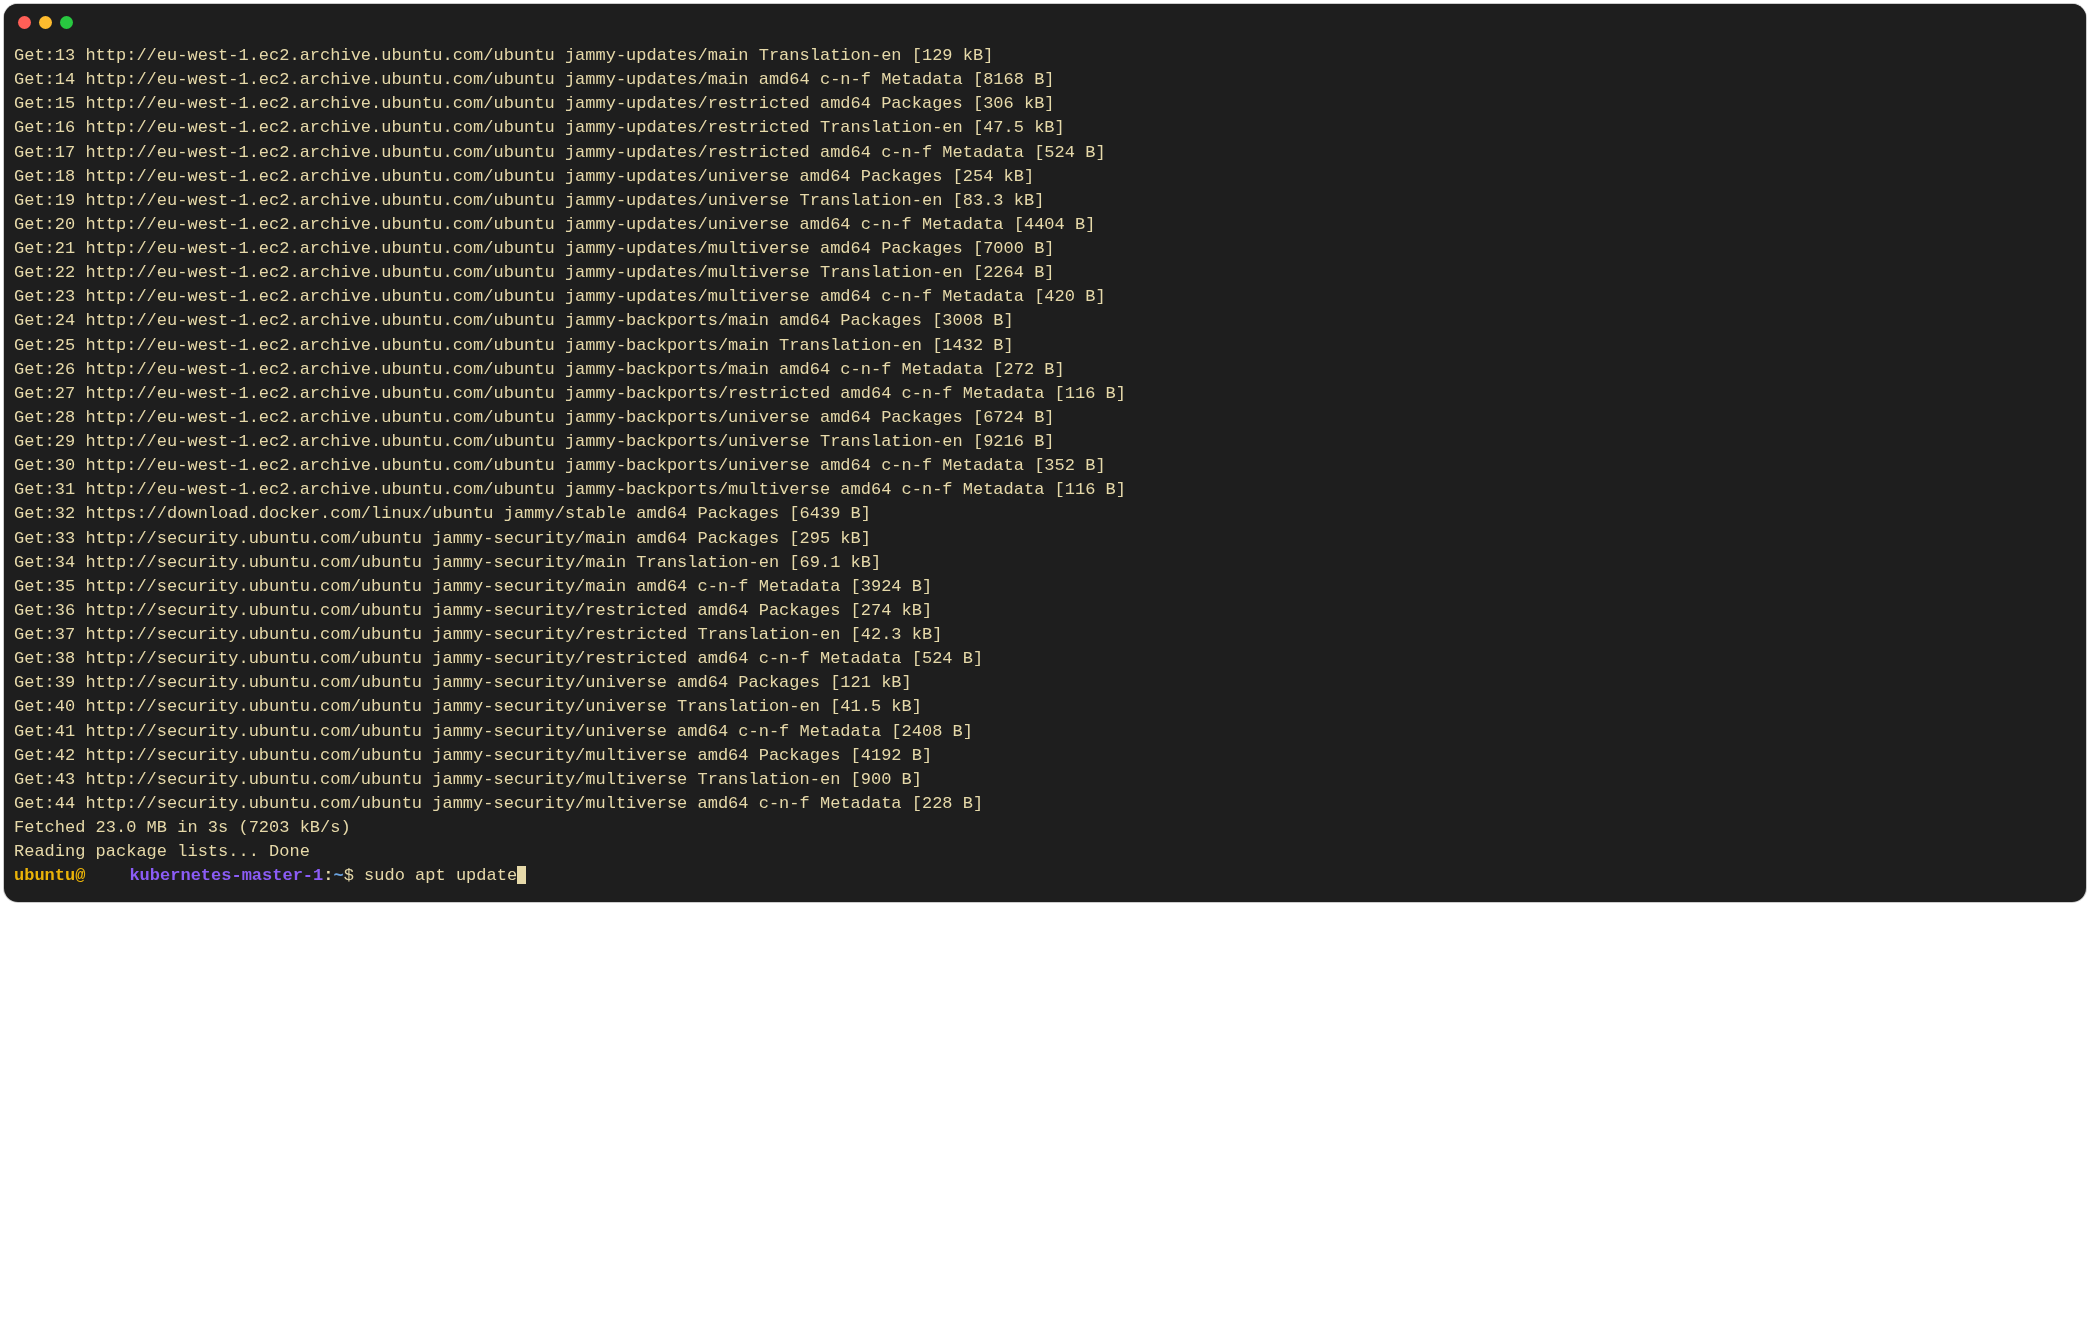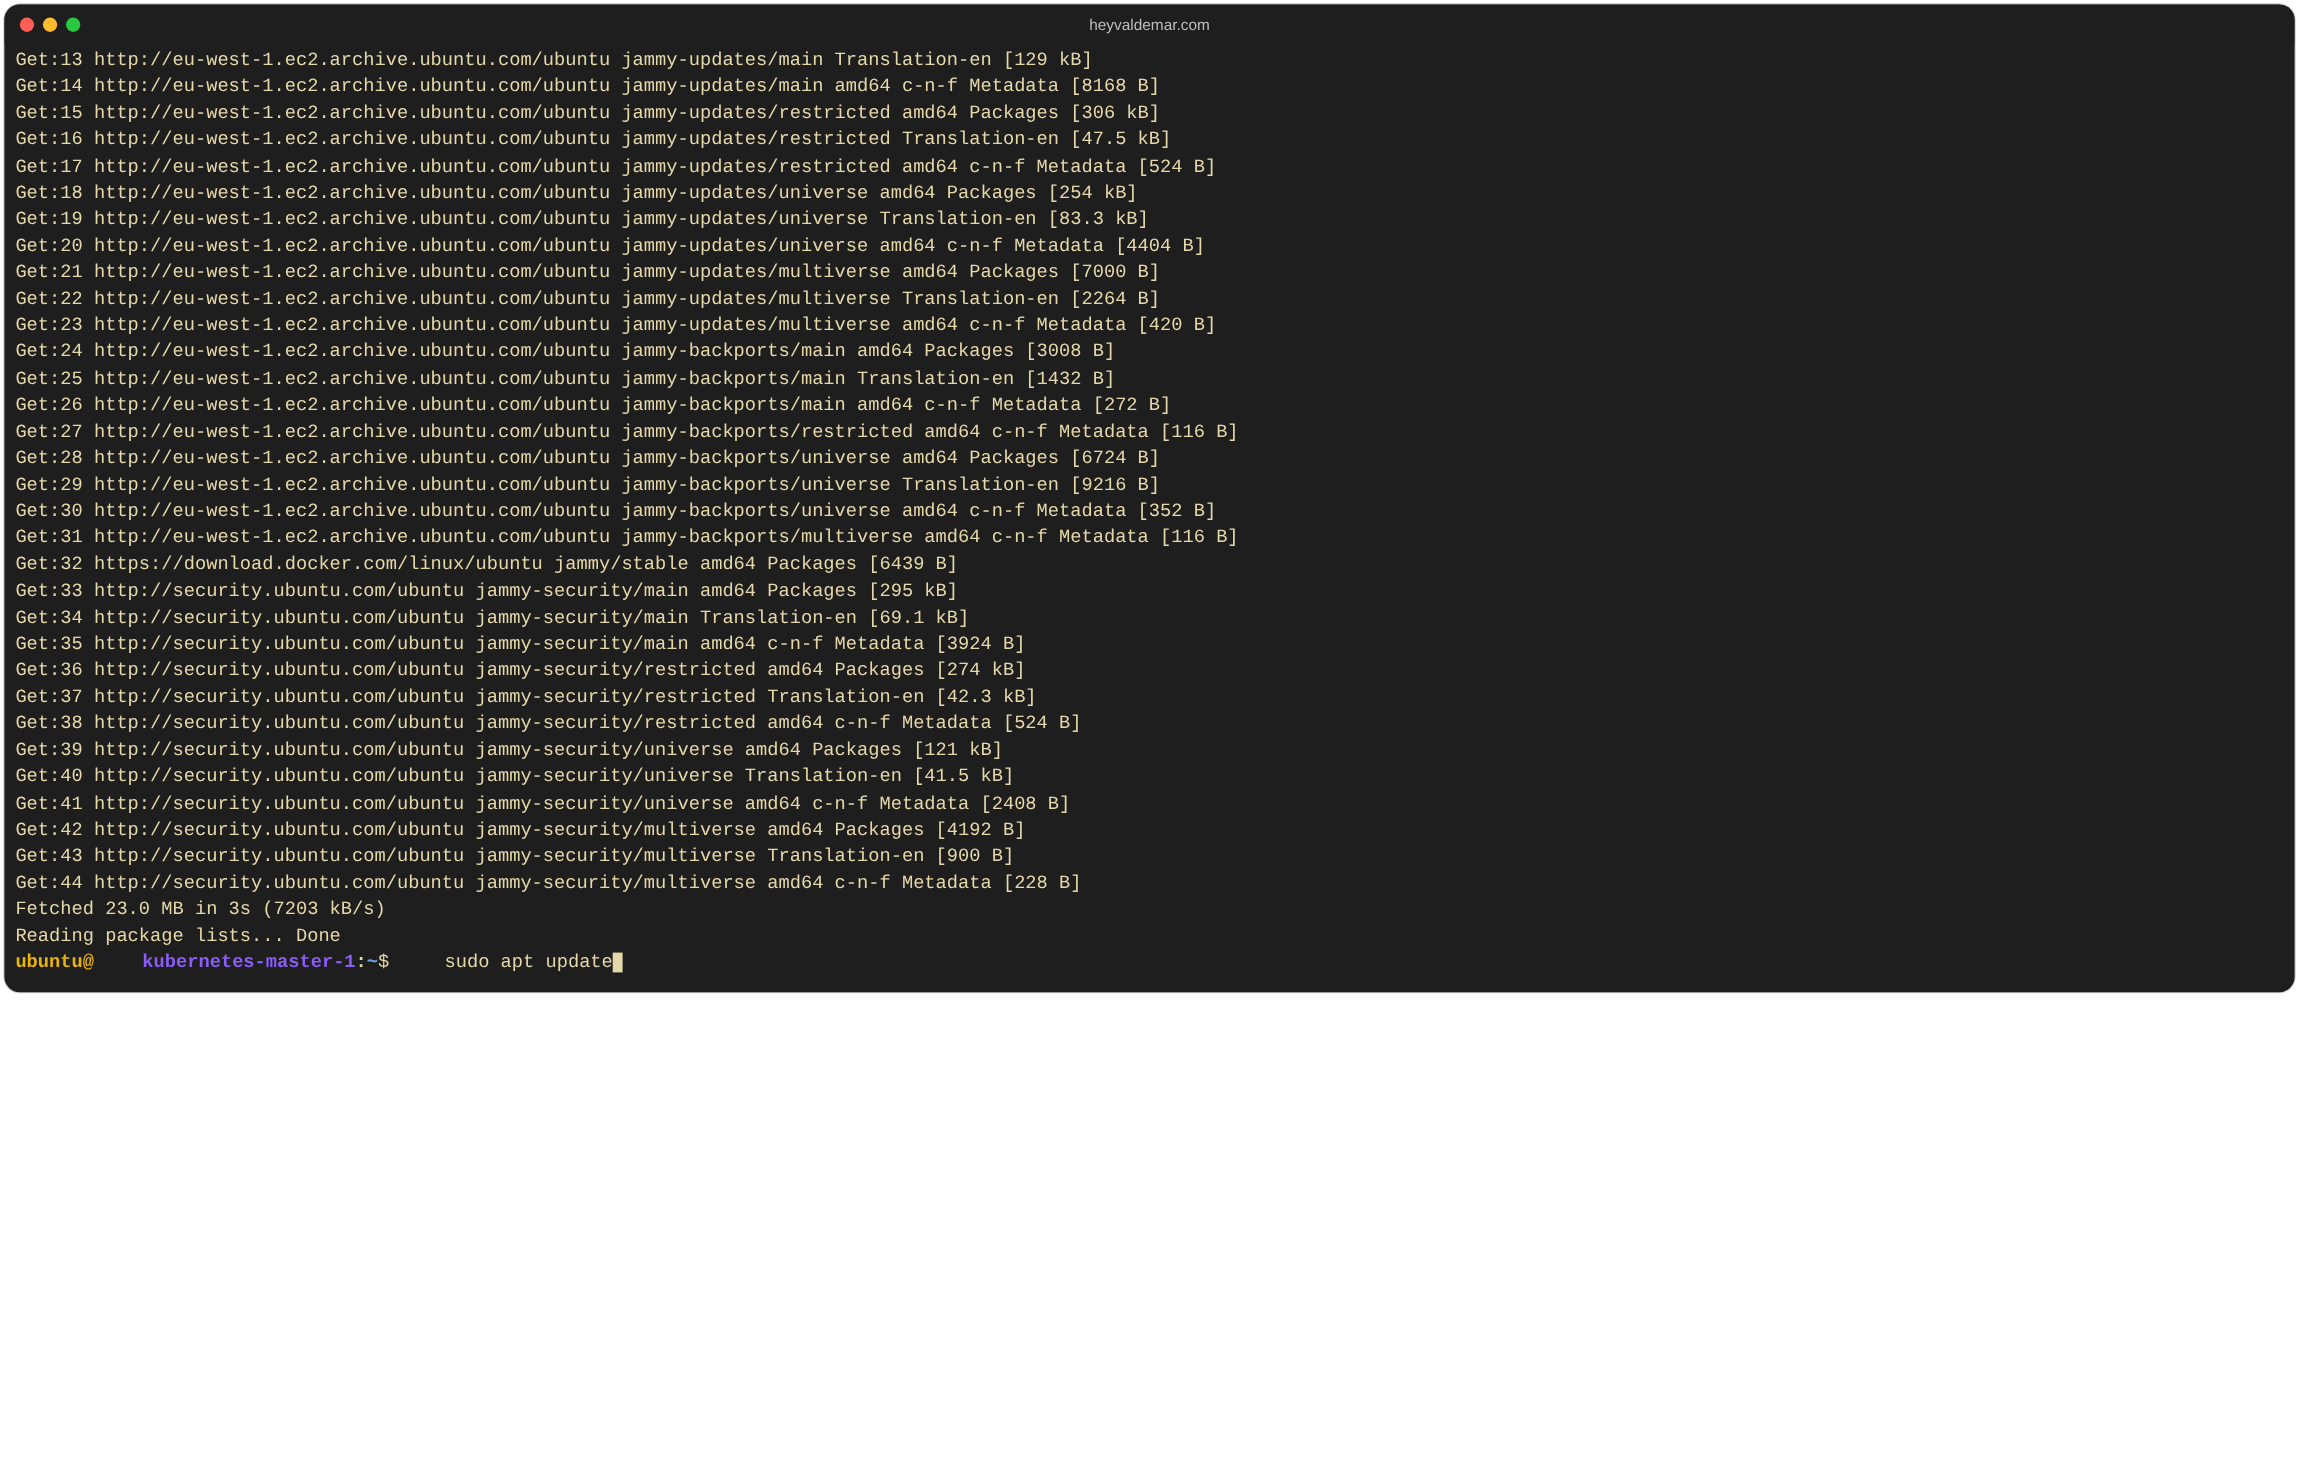--- a/index.html
+++ b/index.html
@@ -51,39 +51,38 @@
     line-height: 1.42;
     white-space: pre;
     overflow-x: auto;
   }
   .line { display: block; }
   .user   { color: #eab308; font-weight: bold; }
   .host   { color: #8b5cf6; font-weight: bold; margin-left: 44px; }
   .colon  { color: #e6d9a9; font-weight: bold; }
   .path   { color: #6aa3e0; font-weight: bold; }
   .dollar { color: #e6d9a9; }
-  .cmd    { color: #e6d9a9; margin-left: 40px; }
+  .cmd    { color: #e6d9a9; }
   .cursor {
     display: inline-block;
     width: 9px;
     height: 18px;
     background: #e6d9a9;
     vertical-align: text-bottom;
     margin-bottom: 1px;
   }
 </style>
 </head>
 <body>
 
 <div class="window">
 
   <div class="titlebar">
     <div class="traffic-lights">
       <div class="dot red"></div>
       <div class="dot yellow"></div>
       <div class="dot green"></div>
     </div>
-    <div class="title">heyvaldemar.com</div>
   </div>
 
   <div class="terminal"><span class="line">Get:13 http://eu-west-1.ec2.archive.ubuntu.com/ubuntu jammy-updates/main Translation-en [129 kB]</span><span class="line">Get:14 http://eu-west-1.ec2.archive.ubuntu.com/ubuntu jammy-updates/main amd64 c-n-f Metadata [8168 B]</span><span class="line">Get:15 http://eu-west-1.ec2.archive.ubuntu.com/ubuntu jammy-updates/restricted amd64 Packages [306 kB]</span><span class="line">Get:16 http://eu-west-1.ec2.archive.ubuntu.com/ubuntu jammy-updates/restricted Translation-en [47.5 kB]</span><span class="line">Get:17 http://eu-west-1.ec2.archive.ubuntu.com/ubuntu jammy-updates/restricted amd64 c-n-f Metadata [524 B]</span><span class="line">Get:18 http://eu-west-1.ec2.archive.ubuntu.com/ubuntu jammy-updates/universe amd64 Packages [254 kB]</span><span class="line">Get:19 http://eu-west-1.ec2.archive.ubuntu.com/ubuntu jammy-updates/universe Translation-en [83.3 kB]</span><span class="line">Get:20 http://eu-west-1.ec2.archive.ubuntu.com/ubuntu jammy-updates/universe amd64 c-n-f Metadata [4404 B]</span><span class="line">Get:21 http://eu-west-1.ec2.archive.ubuntu.com/ubuntu jammy-updates/multiverse amd64 Packages [7000 B]</span><span class="line">Get:22 http://eu-west-1.ec2.archive.ubuntu.com/ubuntu jammy-updates/multiverse Translation-en [2264 B]</span><span class="line">Get:23 http://eu-west-1.ec2.archive.ubuntu.com/ubuntu jammy-updates/multiverse amd64 c-n-f Metadata [420 B]</span><span class="line">Get:24 http://eu-west-1.ec2.archive.ubuntu.com/ubuntu jammy-backports/main amd64 Packages [3008 B]</span><span class="line">Get:25 http://eu-west-1.ec2.archive.ubuntu.com/ubuntu jammy-backports/main Translation-en [1432 B]</span><span class="line">Get:26 http://eu-west-1.ec2.archive.ubuntu.com/ubuntu jammy-backports/main amd64 c-n-f Metadata [272 B]</span><span class="line">Get:27 http://eu-west-1.ec2.archive.ubuntu.com/ubuntu jammy-backports/restricted amd64 c-n-f Metadata [116 B]</span><span class="line">Get:28 http://eu-west-1.ec2.archive.ubuntu.com/ubuntu jammy-backports/universe amd64 Packages [6724 B]</span><span class="line">Get:29 http://eu-west-1.ec2.archive.ubuntu.com/ubuntu jammy-backports/universe Translation-en [9216 B]</span><span class="line">Get:30 http://eu-west-1.ec2.archive.ubuntu.com/ubuntu jammy-backports/universe amd64 c-n-f Metadata [352 B]</span><span class="line">Get:31 http://eu-west-1.ec2.archive.ubuntu.com/ubuntu jammy-backports/multiverse amd64 c-n-f Metadata [116 B]</span><span class="line">Get:32 https://download.docker.com/linux/ubuntu jammy/stable amd64 Packages [6439 B]</span><span class="line">Get:33 http://security.ubuntu.com/ubuntu jammy-security/main amd64 Packages [295 kB]</span><span class="line">Get:34 http://security.ubuntu.com/ubuntu jammy-security/main Translation-en [69.1 kB]</span><span class="line">Get:35 http://security.ubuntu.com/ubuntu jammy-security/main amd64 c-n-f Metadata [3924 B]</span><span class="line">Get:36 http://security.ubuntu.com/ubuntu jammy-security/restricted amd64 Packages [274 kB]</span><span class="line">Get:37 http://security.ubuntu.com/ubuntu jammy-security/restricted Translation-en [42.3 kB]</span><span class="line">Get:38 http://security.ubuntu.com/ubuntu jammy-security/restricted amd64 c-n-f Metadata [524 B]</span><span class="line">Get:39 http://security.ubuntu.com/ubuntu jammy-security/universe amd64 Packages [121 kB]</span><span class="line">Get:40 http://security.ubuntu.com/ubuntu jammy-security/universe Translation-en [41.5 kB]</span><span class="line">Get:41 http://security.ubuntu.com/ubuntu jammy-security/universe amd64 c-n-f Metadata [2408 B]</span><span class="line">Get:42 http://security.ubuntu.com/ubuntu jammy-security/multiverse amd64 Packages [4192 B]</span><span class="line">Get:43 http://security.ubuntu.com/ubuntu jammy-security/multiverse Translation-en [900 B]</span><span class="line">Get:44 http://security.ubuntu.com/ubuntu jammy-security/multiverse amd64 c-n-f Metadata [228 B]</span><span class="line">Fetched 23.0 MB in 3s (7203 kB/s)</span><span class="line">Reading package lists... Done</span><span class="line"><span class="user">ubuntu</span><span class="user">@</span><span class="host">kubernetes-master-1</span><span class="colon">:</span><span class="path">~</span><span class="dollar">$ </span><span class="cmd">sudo apt update</span><span class="cursor"></span></span></div>
 
 </div>
 
 </body></html>

